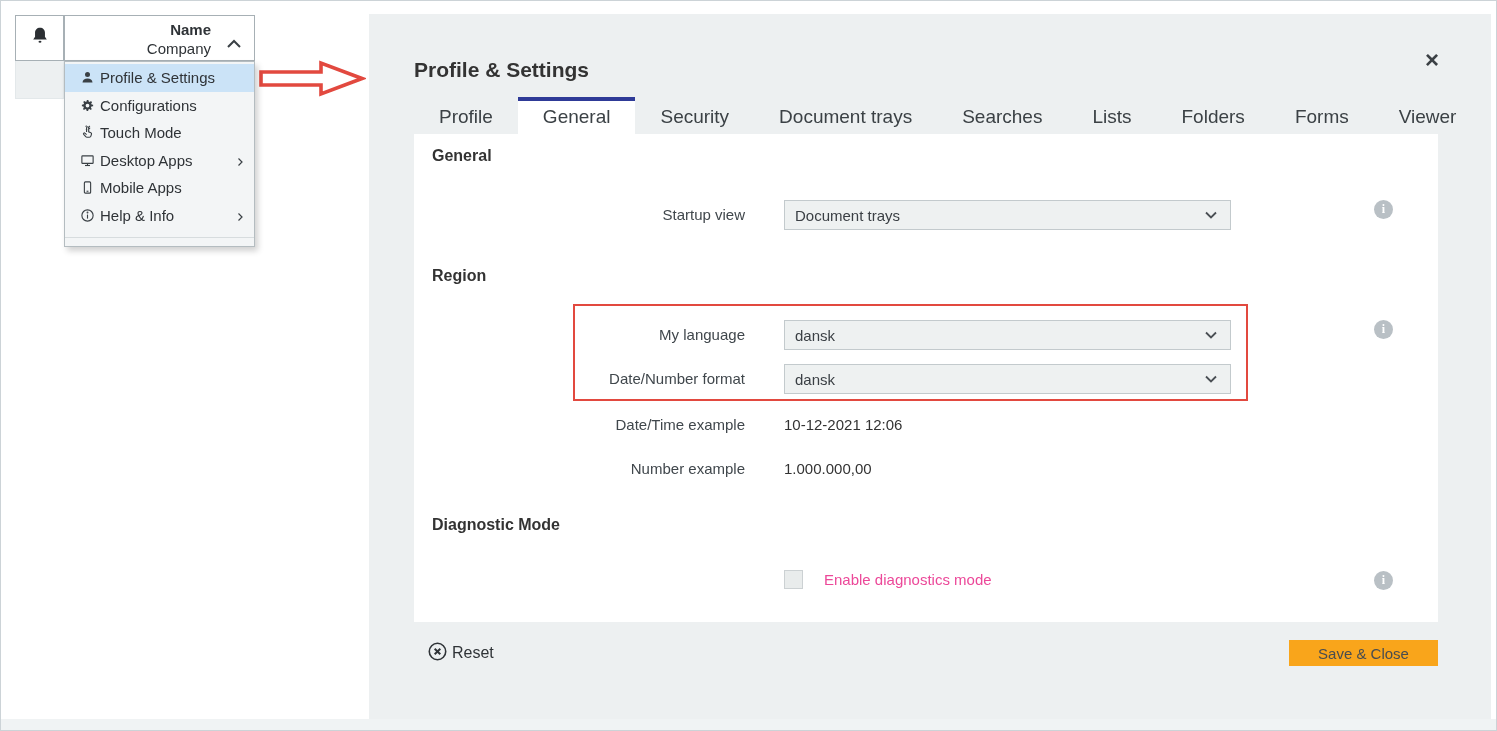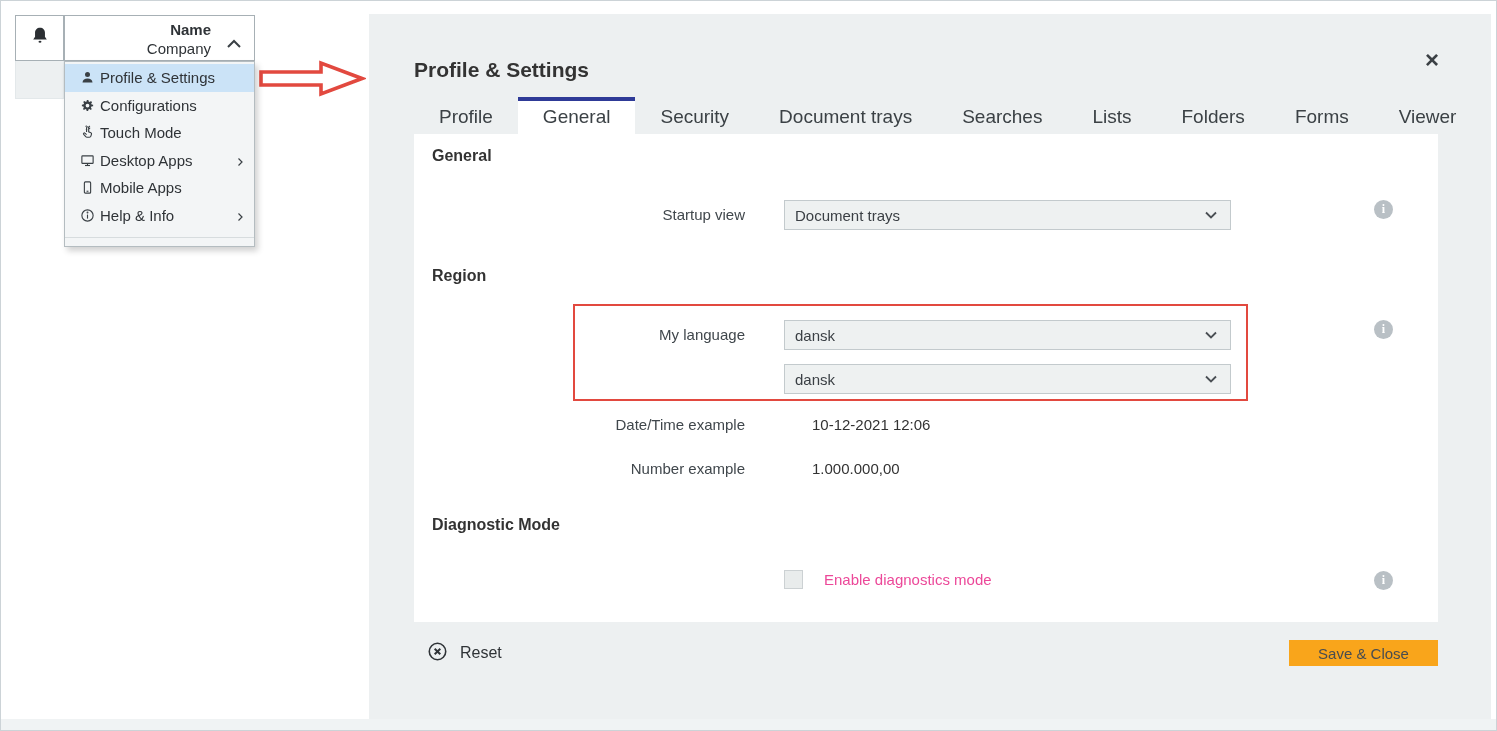--- a/index.html
+++ b/index.html
@@ -34,28 +34,28 @@
 
   .tabbar { position:absolute; left:45px; top:83px; right:53px; height:37px; display:flex; }
   .tab { border-top:4px solid transparent; padding:0 25px; line-height:32px; font-size:19px; color:#3b4145; cursor:pointer; white-space:nowrap; }
   .tab.active { background:#fff; border-top:4px solid #2e3a97; }
 
   .content { position:absolute; left:45px; top:120px; width:1024px; height:488px; background:#fff; }
   .sec-heading { position:absolute; left:18px; font-size:16px; font-weight:bold; color:#333; }
   .form-label { position:absolute; left:0; width:331px; text-align:right; font-size:15px; color:#40474c; line-height:30px; }
   .select { position:absolute; left:370px; width:447px; height:30px; background:#eef1f1; border:1px solid #c3cacd; display:flex; align-items:center; padding:0 12px 0 10px; cursor:pointer; }
   .select .sel-text { flex:1; font-size:15px; color:#3a3f44; }
-  .static-value { position:absolute; left:370px; font-size:15px; color:#333; line-height:30px;margin-left:28px; }
+  .static-value { position:absolute; left:370px; font-size:15px; color:#333; line-height:30px; }
   .info-badge { position:absolute; left:960px; width:19px; height:19px; border-radius:50%; background:#b9c0c5; color:#fff; font-size:12px; font-weight:bold; text-align:center; line-height:19px; font-family:"Liberation Serif","DejaVu Serif",serif; }
   .red-rect { position:absolute; left:159px; top:170px; width:675px; height:97px; border:2px solid #e2493f; pointer-events:none; }
   .checkbox { position:absolute; left:370px; top:436px; width:19px; height:19px; background:#e9ecec; border:1px solid #ccd1d3; cursor:pointer; }
   .checkbox-label { position:absolute; left:410px; top:436px; font-size:15px; color:#ec4899; line-height:20px; }
 
   .footer { position:absolute; left:45px; right:53px; top:608px; height:62px; display:flex; align-items:center; justify-content:space-between; }
-  .reset-btn { display:flex; align-items:center; gap:12px; margin-left:13px; cursor:pointer; }
+  .reset-btn { display:flex; align-items:center; gap:4px; margin-left:13px; cursor:pointer; }
   .reset-label { font-size:16px; color:#2f3337; }
   .save-btn { width:149px; height:26px; background:#f9a51b; border:none; font-size:15px; color:#474c51; cursor:pointer; font-family:inherit; }
 
   .bottom-strip { position:absolute; left:0; right:0; bottom:0; height:11px; background:#f0f3f4; }
 </style>
 </head>
 <body>
 
 <div class="viewport">
 
@@ -193,20 +193,21 @@
       <div class="select" style="top:186px">
         <span class="sel-text">dansk</span>
         <span>
           <svg width="14" height="10" viewBox="0 0 14 10" fill="none" stroke="#4a4f54" stroke-width="1.8">
               <polyline points="2,2.5 7,7.5 12,2.5"></polyline>
             </svg>
         </span>
       </div>
       <div class="info-badge" style="top:186px">i</div>
 
+      <div class="form-label" style="top:230px">Date/Number format</div>
       <div class="select" style="top:230px">
         <span class="sel-text">dansk</span>
         <span>
           <svg width="14" height="10" viewBox="0 0 14 10" fill="none" stroke="#4a4f54" stroke-width="1.8">
               <polyline points="2,2.5 7,7.5 12,2.5"></polyline>
             </svg>
         </span>
       </div>
 
       <div class="form-label" style="top:276px">Date/Time example</div>

